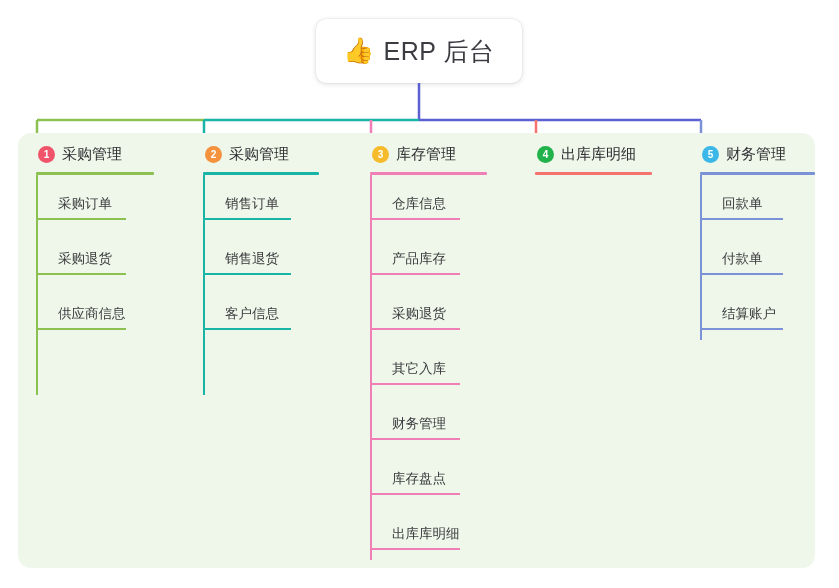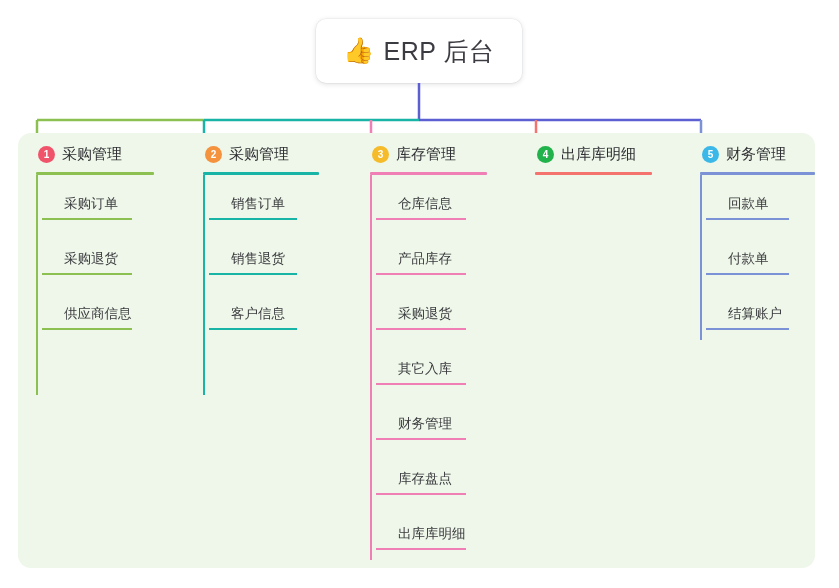--- a/index.html
+++ b/index.html
@@ -100,21 +100,21 @@
   .head-rule {
     height: 3px;
     margin-top: 5px;
     border-radius: 1px;
   }
 
   
   .leaves {
     position: relative;
     margin-top: 0;
-    padding-left: 6px;
+    padding-left: 0;
   }
   .spine {
     position: absolute;
     left: 0;
     top: 0;
     width: 2px;
   }
   .leaf {
     position: relative;
     height: 55px;

